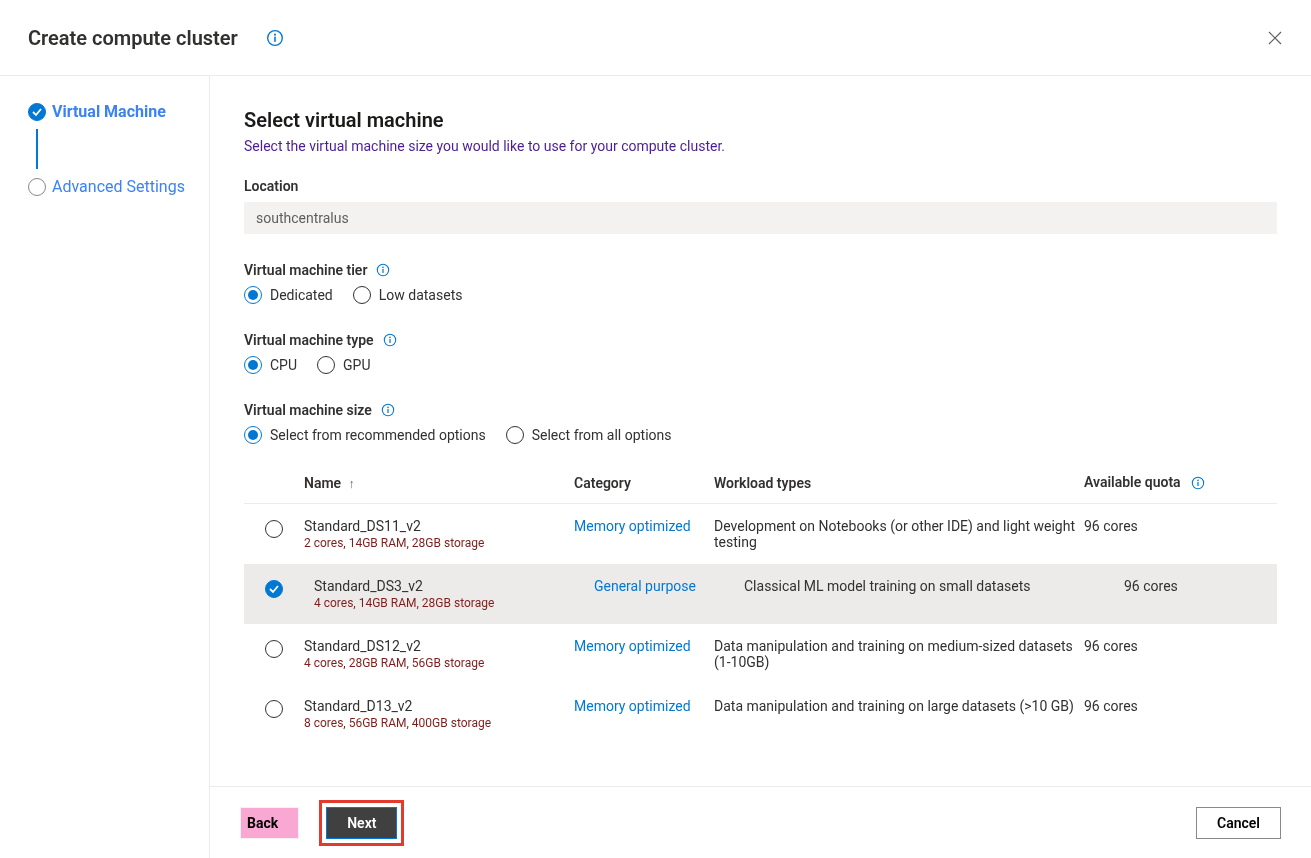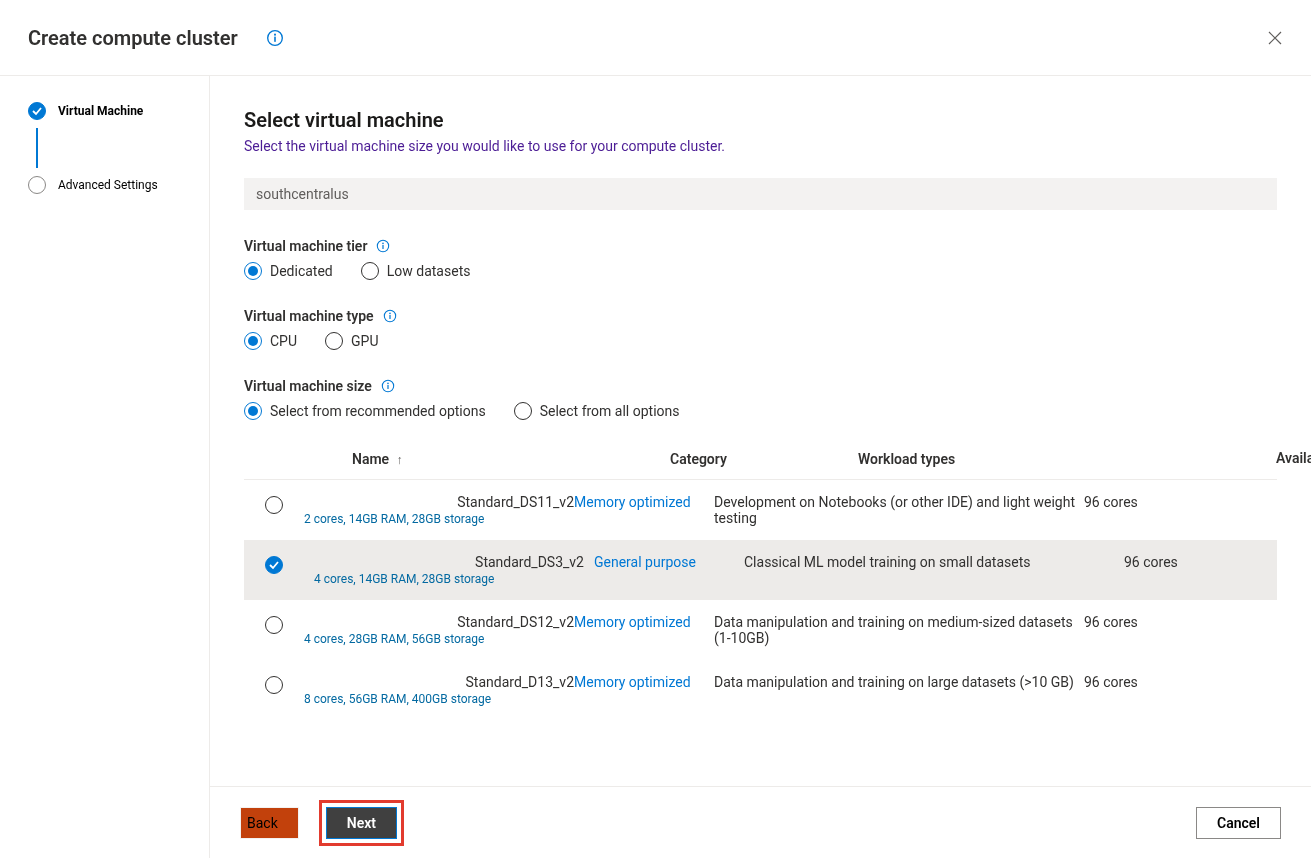--- a/index.html
+++ b/index.html
@@ -52,23 +52,23 @@
     height: calc(100% - 76px);
   }
   .sidebar {
     width: 210px;
     border-right: 1px solid #edebe9;
     padding: 22px 14px 22px 28px;
   }
   .step {
     display: flex;
     align-items: center;
-    gap: 12px;
-    font-size: 12px;
-    color: #000000;
+    gap: 6px;
+    font-size: 16px;
+    color: #3b82f6;
     padding: 4px 0;
     cursor: pointer;
   }
   .step.active { font-weight: 700; }
   .step-icon {
     width: 18px; height: 18px;
     border-radius: 50%;
     border: 1px solid #8a8886;
     display: inline-flex;
     align-items: center;
@@ -120,21 +120,21 @@
     height: 32px;
     padding: 0 12px;
     display: flex;
     align-items: center;
     color: #605e5c;
     margin-bottom: 28px;
   }
   .radio-row {
     display: flex;
     align-items: center;
-    gap: 28px;
+    gap: 20px;
     margin-bottom: 28px;
     text-align: center;
   }
   .radio-opt {
     display: flex;
     align-items: center;
     gap: 8px;
     cursor: pointer;
   }
   .radio-icon {
@@ -171,21 +171,20 @@
     display: grid;
     grid-template-columns: 60px 270px 140px 370px 200px;
     align-items: flex-start;
     padding: 12px 0;
   }
   .vmhead {
     border-bottom: 1px solid #edebe9;
     font-weight: 600;
     color: #323130;
     align-items: center;
-    gap: 48px;
   }
   .vmrow {
     border-bottom: 0;
     padding: 14px 0;
   }
   .vmrow.selected {
     background: #edebe9;
     gap: 10px;
   }
   .vmrow .sel-col {
@@ -200,22 +199,22 @@
     display: inline-flex;
     align-items: center;
     justify-content: center;
     cursor: pointer;
   }
   .row-radio.checked {
     background: #0078d4;
     border-color: #0078d4;
     color: #fff;
   }
-  .vm-name { font-weight: 400; color: #323130; text-align: right; }
-  .vm-spec { font-size: 12px; color: #0369a1; margin-top: 2px; }
+  .vm-name { font-weight: 400; color: #323130; }
+  .vm-spec { font-size: 12px; color: #7f1d1d; margin-top: 2px; }
   .cat-link { color: #0078d4; cursor: pointer; }
   .sort-arrow { font-size: 12px; margin-left: 4px; color: #605e5c; }
 
   
   .footer {
     position: absolute;
     left: 210px;
     right: 0;
     bottom: 0;
     height: 72px;
@@ -228,21 +227,21 @@
   }
   .btn {
     height: 32px;
     padding: 0 20px;
     font-size: 14px;
     border: 1px solid #8a8886;
     background: #fff;
     cursor: pointer;
     font-family: inherit;
   }
-  .btn.default { background: #c2410c; border-color: #f3f2f1; font-weight: 400; padding-left: 6px; }
+  .btn.default { background: #f9a8d4; border-color: #f3f2f1; font-weight: 700; padding-left: 6px; }
   .btn.primary { background: #404040; border-color: #0078d4; color: #fff; font-weight: 600; }
   .btn.cancel { margin-left: auto; font-weight: 600; }
   .highlight-box {
     position: relative;
     padding: 4px;
     border: 3px solid #e23b2e;
   }
   .highlight-box .btn { margin: 0; }
 
   svg { display: block; }
@@ -282,20 +281,21 @@
       <span class="step-icon"></span>
       <span>Advanced Settings</span>
     </div>
   </div>
 
   <div class="content">
 
     <div class="section-title">Select virtual machine</div>
     <div class="section-subtitle">Select the virtual machine size you would like to use for your compute cluster.</div>
 
+    <div class="field-label">Location</div>
     <div class="readonly-box">
       <span>southcentralus</span>
     </div>
 
     <div class="field-label">
       <span>Virtual machine tier</span>
       <span class="info-icon">
         <svg width="14" height="14" viewBox="0 0 16 16">
             <circle cx="8" cy="8" r="6.5" fill="none" stroke="#0078d4" stroke-width="1.2"></circle>
             <circle cx="8" cy="5" r="0.9" fill="#0078d4"></circle>

